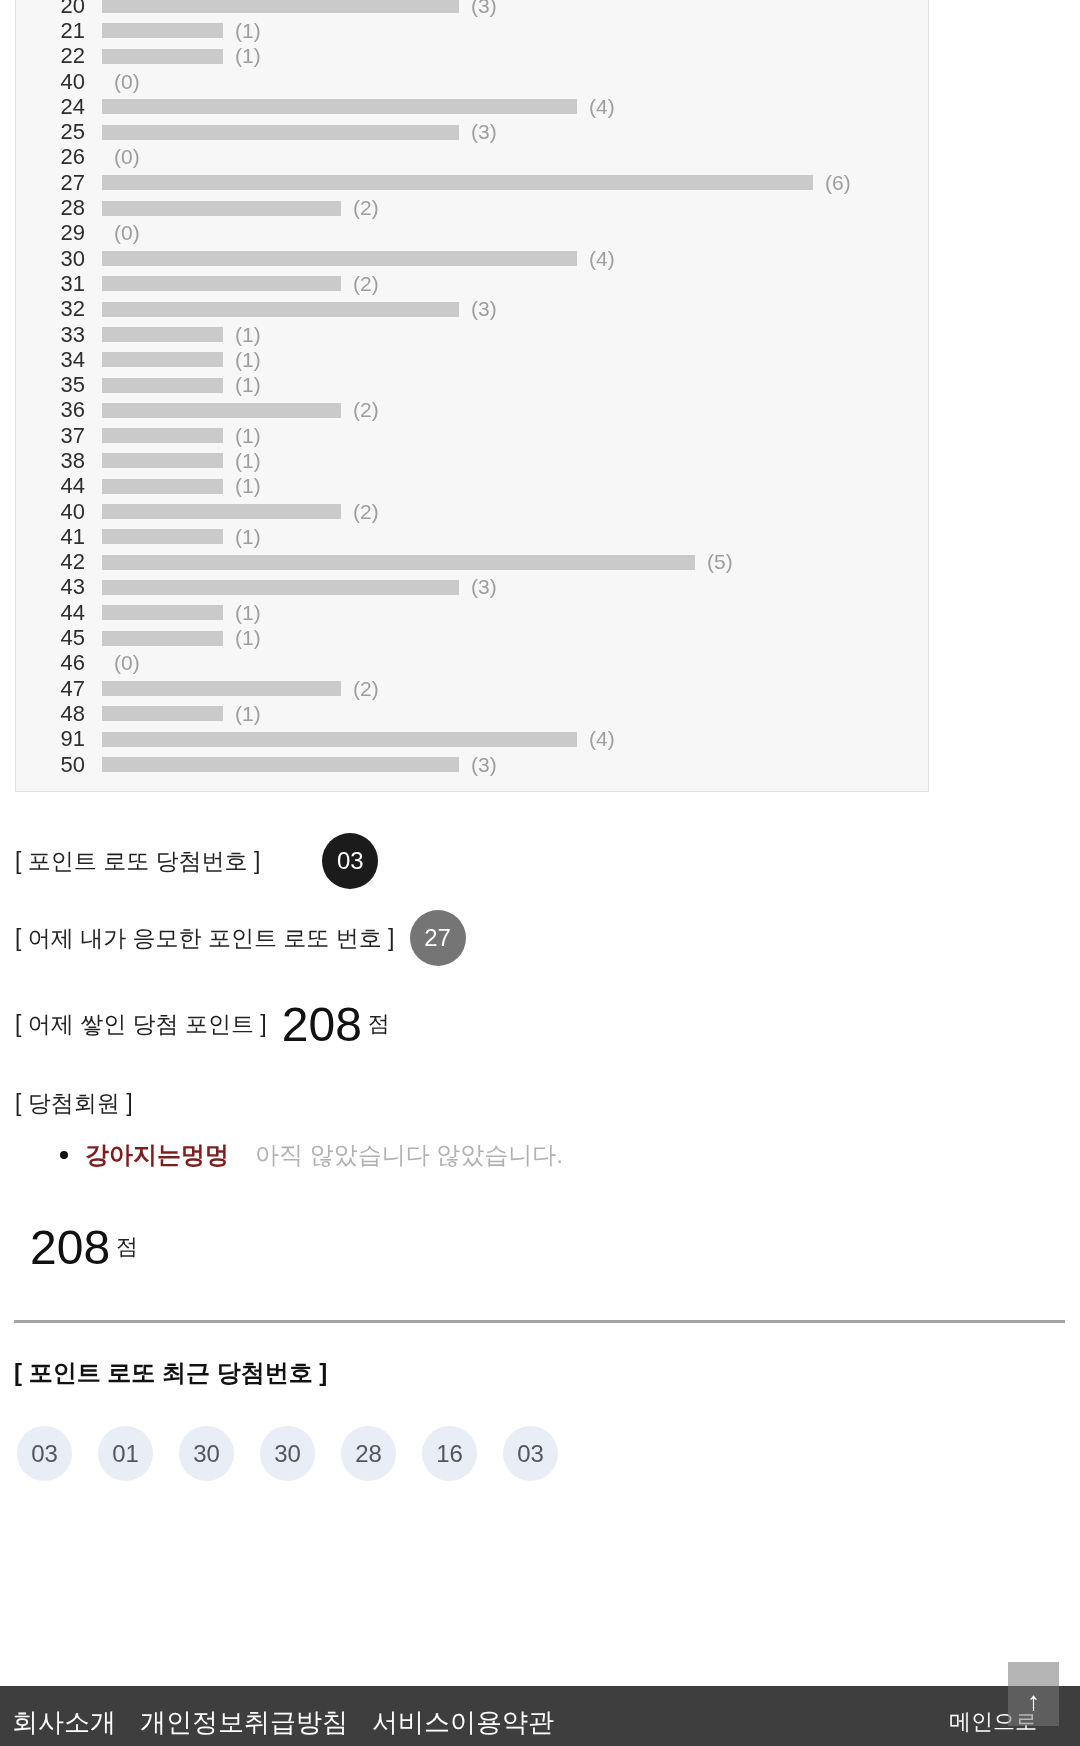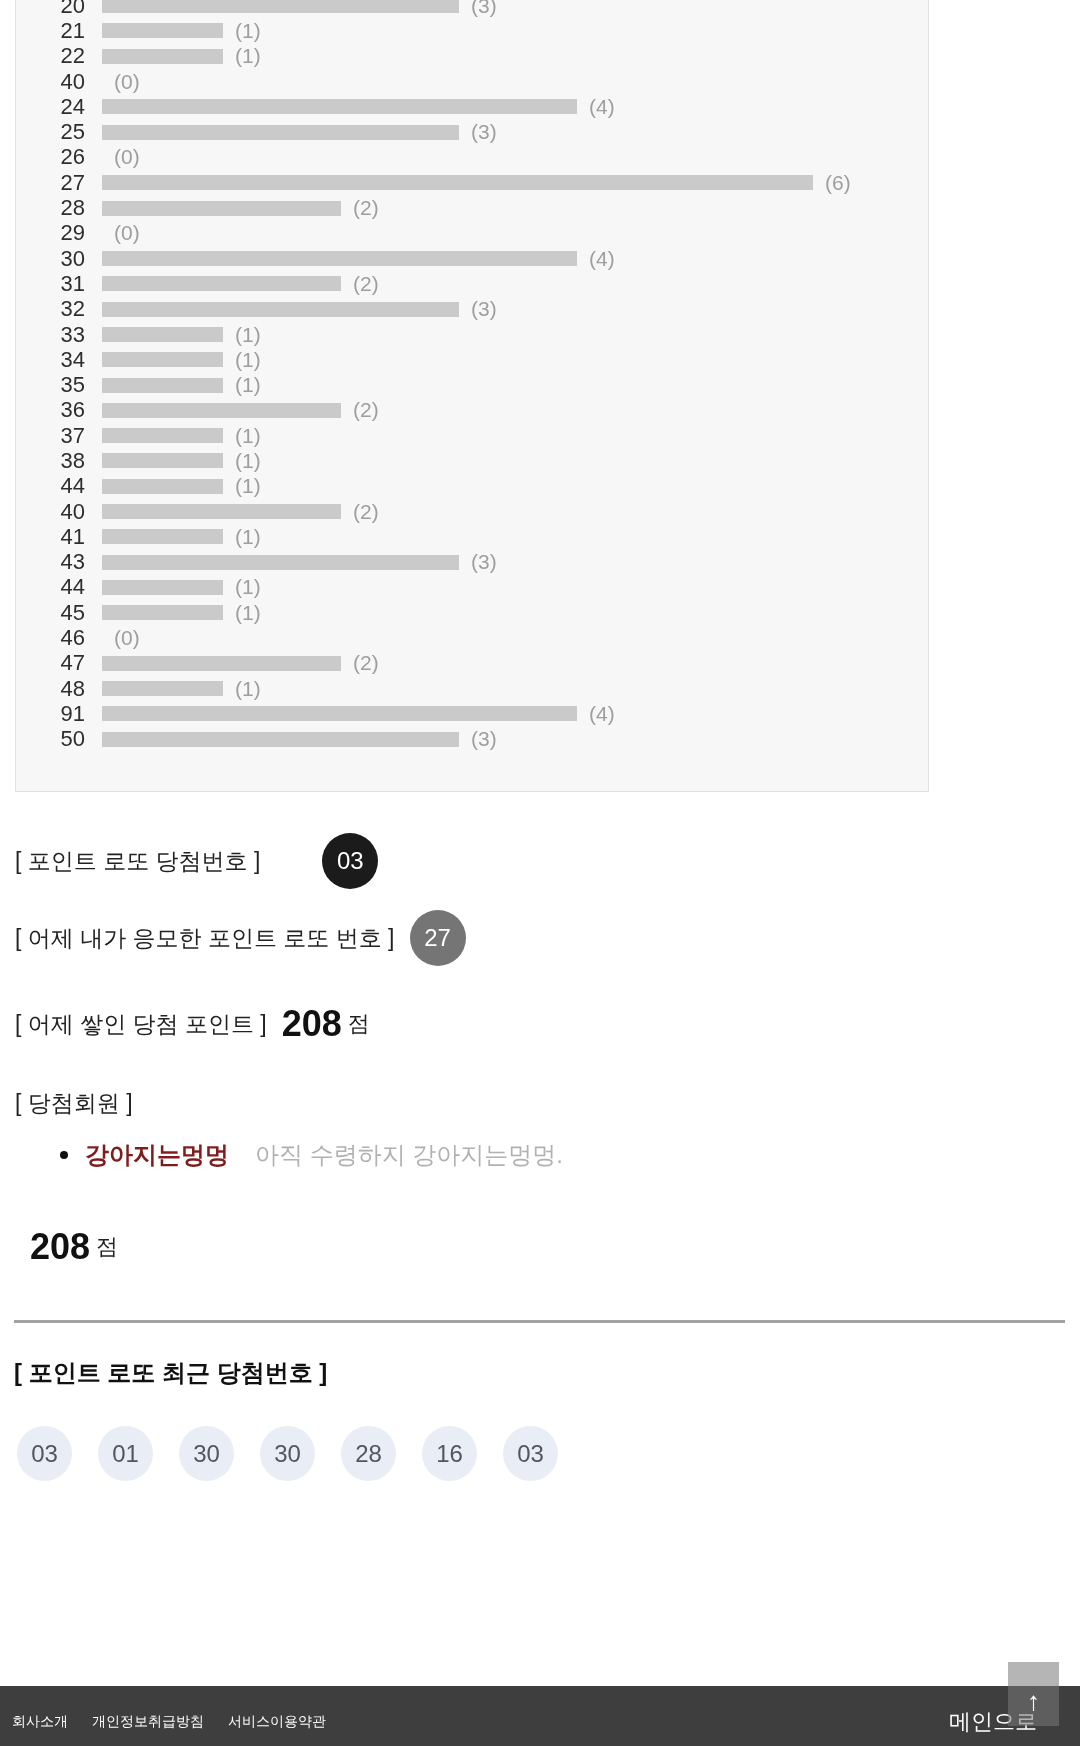--- a/index.html
+++ b/index.html
@@ -21,41 +21,41 @@
   
   .sec { position:absolute; left:15px; display:flex; align-items:center; }
   .sec-label { font-size:23px; font-weight:500; color:#222; white-space:nowrap; }
   .ball {
     width:56px; height:56px; border-radius:50%; flex:none;
     display:flex; align-items:center; justify-content:center;
     font-size:24px; color:#fff;
   }
   .ball-black { background:#1b1b1b; margin-left:17px; }
   .ball-gray  { background:#757575; margin-left:15px; }
-  .big-points { font-size:36px; font-weight:700; color:#111; margin-left:15px; }
+  .big-points { font-size:48px; font-weight:400; color:#111; margin-left:15px; }
   .unit { font-size:22px; font-weight:500; color:#222; margin-left:6px; }
   .bullet-dot { width:8px; height:8px; border-radius:50%; background:#111; margin-left:45px; flex:none; }
   .winner-name { font-size:24px; font-weight:700; color:#7f1d1d; margin-left:17px; white-space:nowrap;font-family:Liberation Mono, monospace; }
   .winner-status { font-size:24px; color:#b1b1b1; margin-left:26px; white-space:nowrap; }
   .divider { position:absolute; left:14px; top:1320px; width:1051px; height:3px; background:#a2a2a2; }
   .sec-label-bold { font-size:24px; font-weight:700; color:#111; white-space:nowrap; }
   .circles-row { position:absolute; left:17px; top:1426px; display:flex; gap:26px; }
   .recent-ball {
     width:55px; height:55px; border-radius:50%; background:#e9edf5;
     display:flex; align-items:center; justify-content:center;
     font-size:24px; color:#51575e;
   }
   
   .footer {
     position:absolute; left:0; top:1686px; width:1080px; height:60px;
     background:#3e3e3e; display:flex; align-items:center;
     padding:12px 12px 0 12px; justify-content:space-between;
   }
   .footer-links { display:flex; gap:24px; }
-  .footer-link { font-size:14px; font-weight:500; color:#fdfdfd; text-decoration:none; white-space:nowrap; cursor:pointer;text-align:center; }
+  .footer-link { font-size:26px; font-weight:500; color:#fdfdfd; text-decoration:none; white-space:nowrap; cursor:pointer;text-align:center; }
   .home-link { font-size:22px; font-weight:500; color:#fdfdfd; margin-right:31px; cursor:pointer; }
   .scroll-top {
     position:absolute; left:1008px; top:1662px; width:51px; height:64px;
     background:rgba(120,120,120,0.55); border:0; cursor:pointer; z-index:5;
     color:#ffffff; font-size:26px; line-height:1; text-align:center; padding-top:13px;
     font-family:"Liberation Sans", sans-serif;
   }
 </style>
 </head>
 <body>
@@ -166,20 +166,25 @@
         <div class="cnum">40</div>
         <div class="cbar" style="width: 239px;"></div>
         <div class="ccount">(2)</div>
       </div>
       <div class="crow">
         <div class="cnum">41</div>
         <div class="cbar" style="width: 121px;"></div>
         <div class="ccount">(1)</div>
       </div>
       <div class="crow">
+        <div class="cnum">42</div>
+        <div class="cbar" style="width: 593px;"></div>
+        <div class="ccount">(5)</div>
+      </div>
+      <div class="crow">
         <div class="cnum">43</div>
         <div class="cbar" style="width: 357px;"></div>
         <div class="ccount">(3)</div>
       </div>
       <div class="crow">
         <div class="cnum">44</div>
         <div class="cbar" style="width: 121px;"></div>
         <div class="ccount">(1)</div>
       </div>
       <div class="crow">
@@ -231,21 +236,21 @@
   <span class="unit">점</span>
 </div>
 
 <div class="sec" style="top:1088px; height:30px;">
   <span class="sec-label">[ 당첨회원 ]</span>
 </div>
 
 <div class="sec" style="top:1140px; height:30px;">
   <span class="bullet-dot"></span>
   <span class="winner-name">강아지는멍멍</span>
-  <span class="winner-status">아직 수령하지 강아지는멍멍.</span>
+  <span class="winner-status">아직 않았습니다 않았습니다.</span>
 </div>
 
 <div class="sec" style="top:1223px; height:48px;">
   <span class="big-points">208</span>
   <span class="unit">점</span>
 </div>
 
 <div class="divider"></div>
 
 <div class="sec" style="left:14px; top:1358px; height:30px;">

